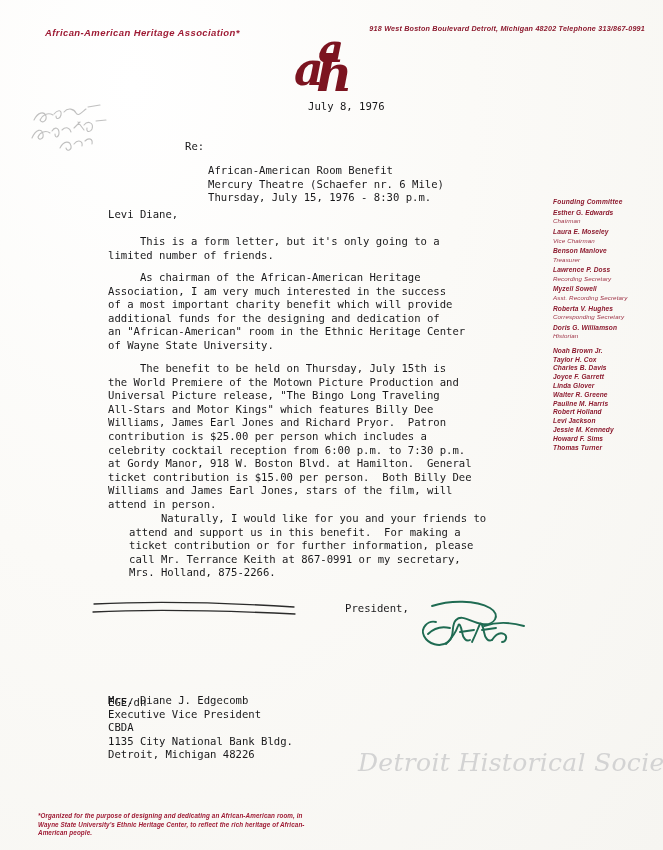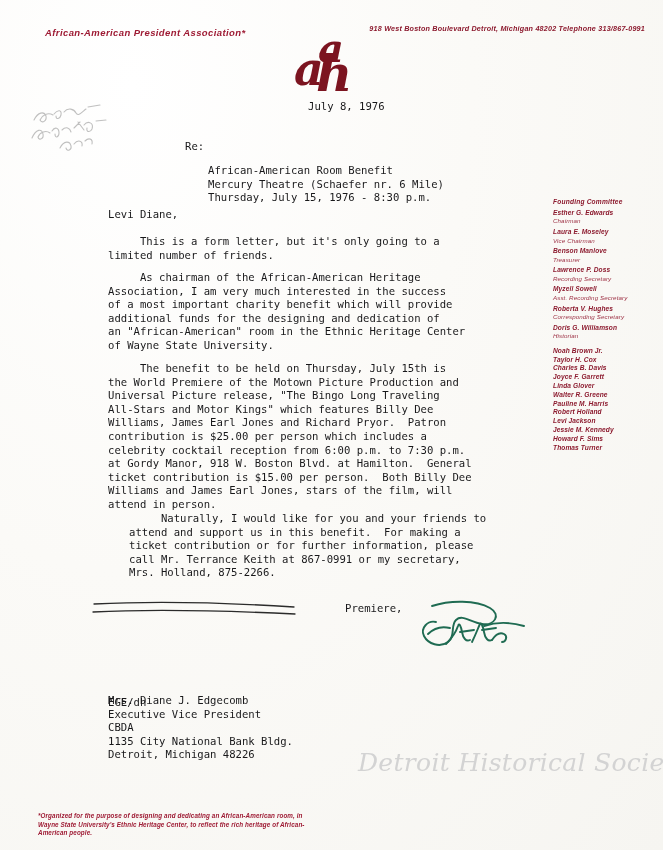--- a/index.html
+++ b/index.html
@@ -121,21 +121,21 @@
     line-height:8.6px;letter-spacing:.1px;
     color:#9e1b34;
   }
 </style>
 </head>
 <body>
 
 <div id="page">
 
   <div class="lh-org">African-American
-President Association*</div>
+Heritage Association*</div>
 
   <div class="lh-addr">918 West Boston Boulevard
 Detroit, Michigan 48202
 Telephone 313/867-0991</div>
 
   <div class="logo">
     <span class="g2">a</span>
     <span class="g1">a</span>
     <span class="g3">h</span>
   </div>
@@ -185,21 +185,21 @@
 at Gordy Manor, 918 W. Boston Blvd. at Hamilton.  General
 ticket contribution is $15.00 per person.  Both Billy Dee
 Williams and James Earl Jones, stars of the film, will
 attend in person.</div>
   <div class="typed para p4">     Naturally, I would like for you and your friends to
 attend and support us in this benefit.  For making a
 ticket contribution or for further information, please
 call Mr. Terrance Keith at 867-0991 or my secretary,
 Mrs. Holland, 875-2266.</div>
 
-  <div class="typed closing">Premiere,</div>
+  <div class="typed closing">President,</div>
 
   <svg class="strike" viewBox="0 0 205 22">
     <path d="M2,6 C60,3 140,5 202,9" fill="none" stroke="#2b2b2b" stroke-width="1.3" stroke-linecap="round"></path>
     <path d="M1,14 C60,11 140,13 203,16" fill="none" stroke="#2b2b2b" stroke-width="1.3" stroke-linecap="round"></path>
   </svg>
 
   <svg class="sig" viewBox="0 0 130 58">
     <g fill="none" stroke="#1f6b52" stroke-width="1.9" stroke-linecap="round" stroke-linejoin="round">
       <path d="M34,6 C52,0 78,0 92,8 C104,15 96,26 84,24 C72,22 64,14 58,20
                C52,26 58,36 50,42 C42,48 30,44 26,36 C22,28 30,20 38,22"></path>

